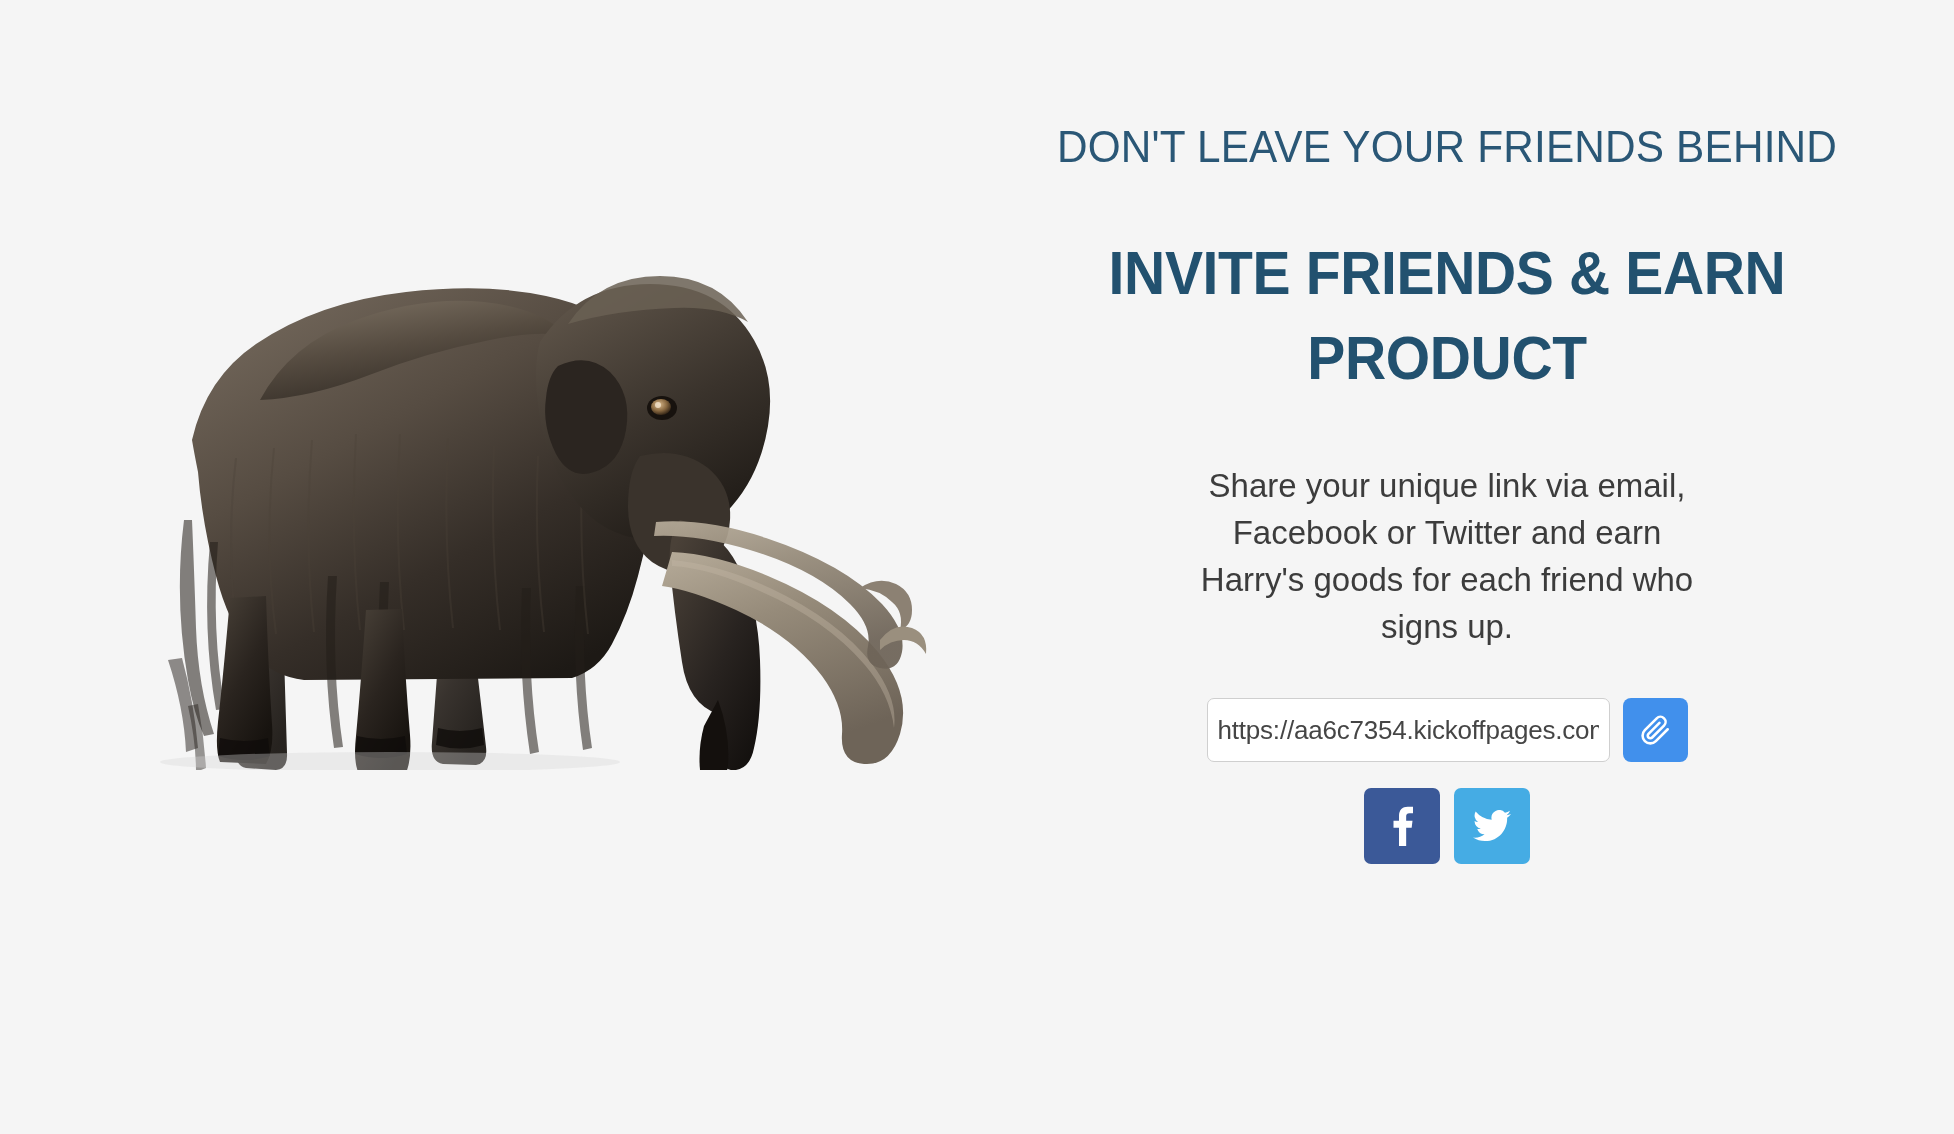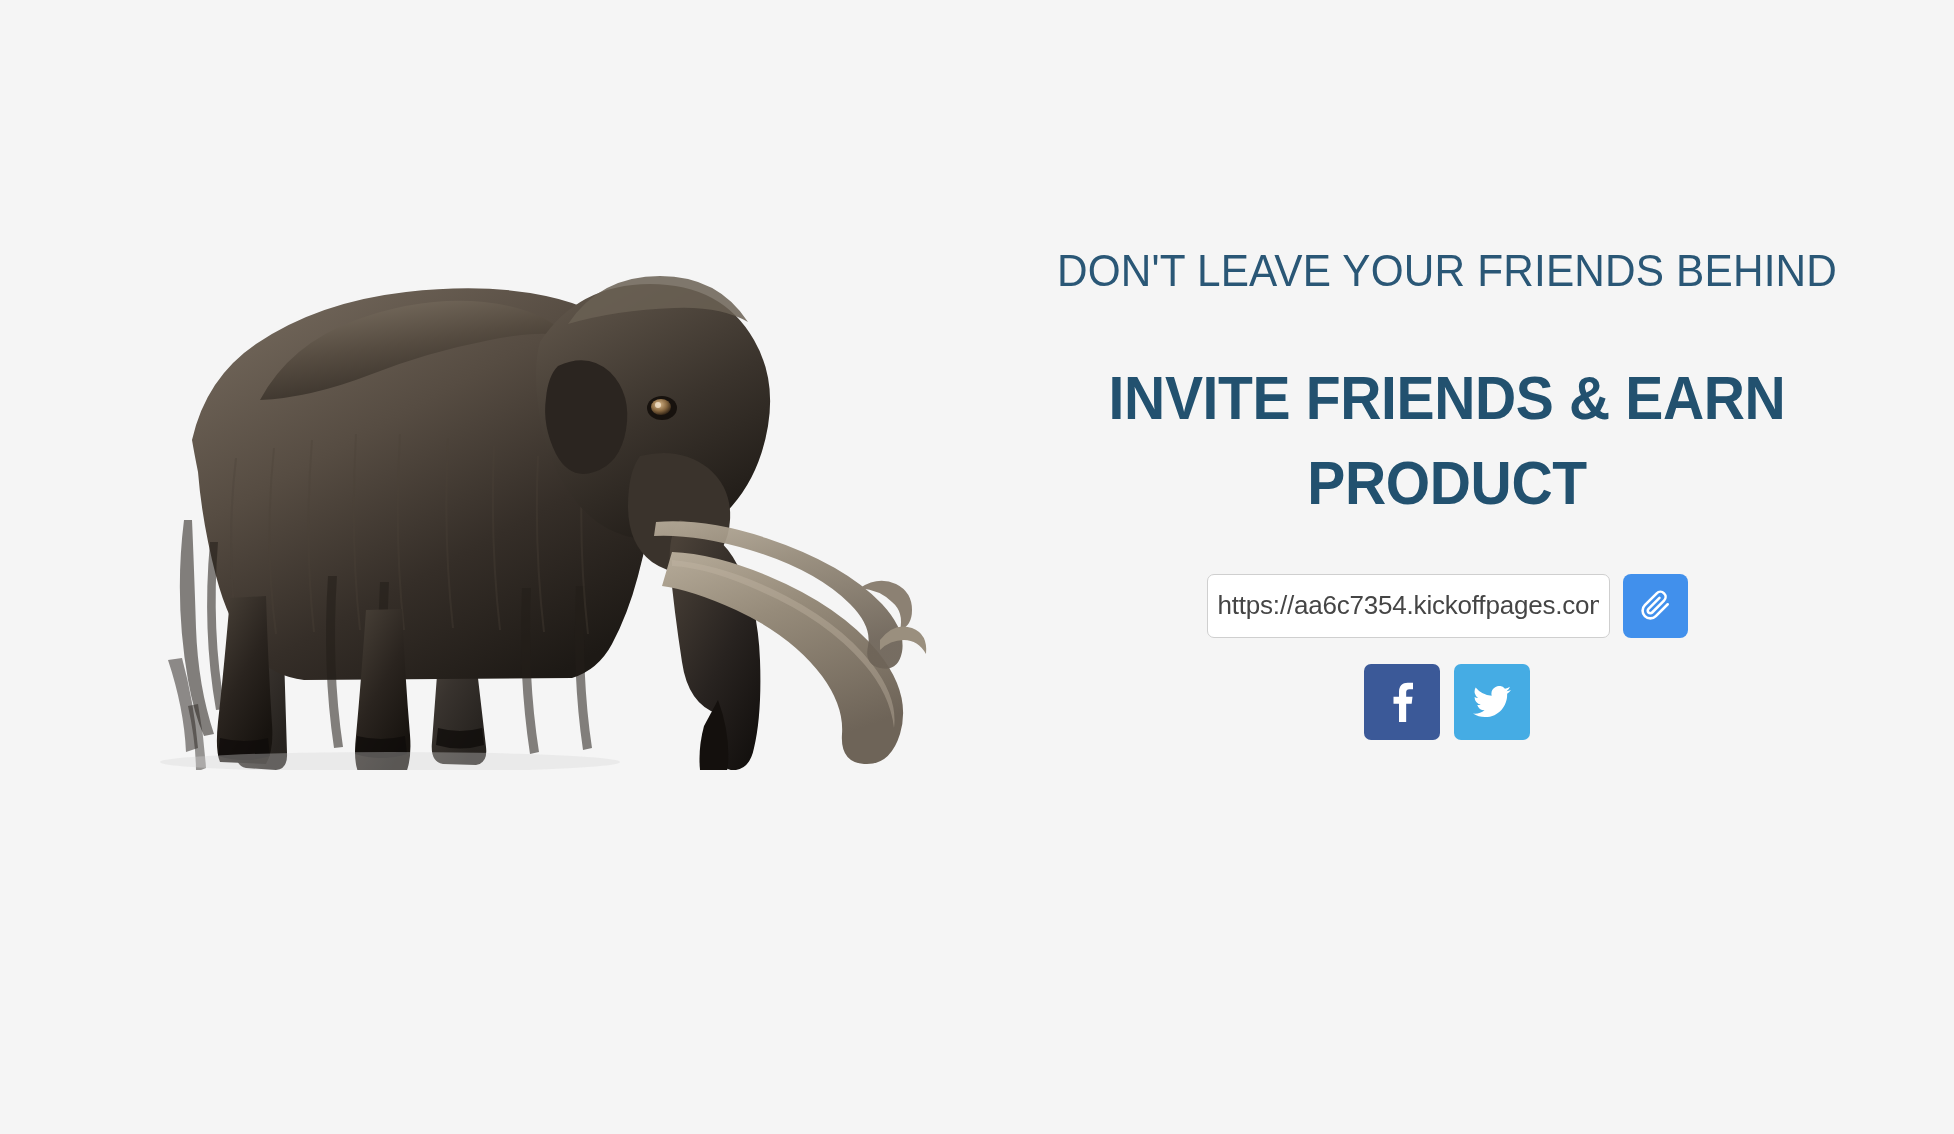--- a/index.html
+++ b/index.html
@@ -359,20 +359,21 @@
     </div>
   </div>
 
   <div class="content">
     <div class="content-inner">
 
       <div class="eyebrow">DON'T LEAVE YOUR FRIENDS BEHIND</div>
 
       <h1 class="headline">INVITE FRIENDS &amp; EARN PRODUCT</h1>
 
+      <p class="subcopy">Share your unique link via email, Facebook or Twitter and earn Harry's goods for each friend who signs up.</p>
 
       <div class="share-row">
 
         <input class="link-field" type="text" value="https://aa6c7354.kickoffpages.com" style="">
 
         <button class="copy-btn">
           <span>
             <svg viewBox="0 0 24 24" fill="none" stroke="#ffffff" stroke-width="2" stroke-linecap="round" stroke-linejoin="round">
               <path d="M21.44 11.05l-9.19 9.19a6 6 0 0 1-8.49-8.49l9.19-9.19a4 4 0 0 1 5.66 5.66l-9.2 9.19a2 2 0 0 1-2.83-2.83l8.49-8.48"></path>
             </svg>

